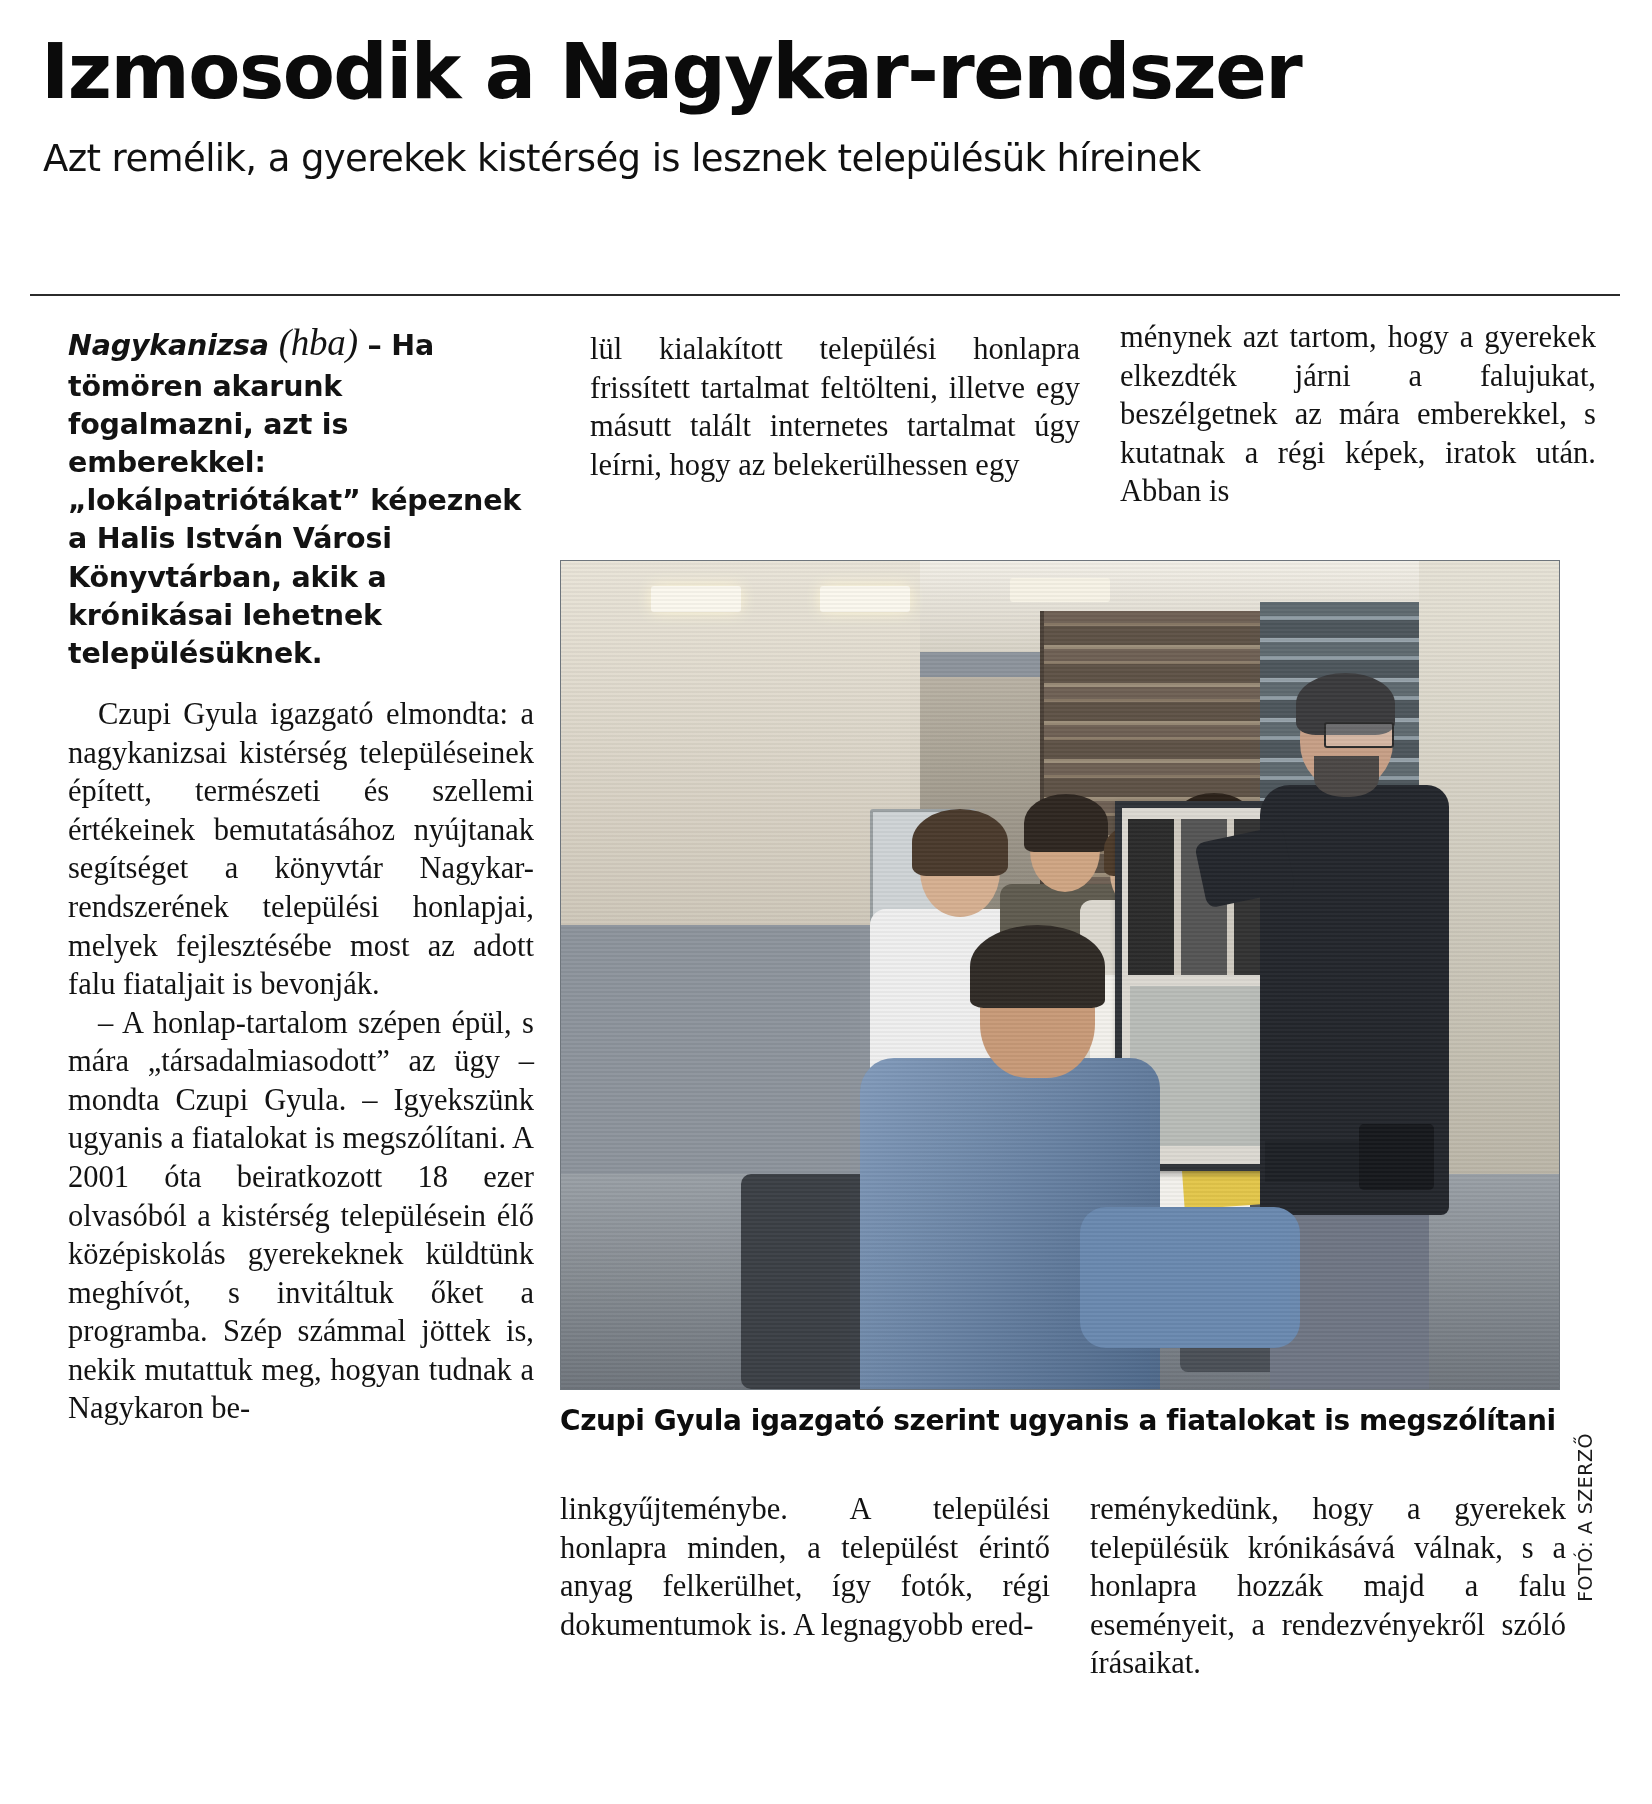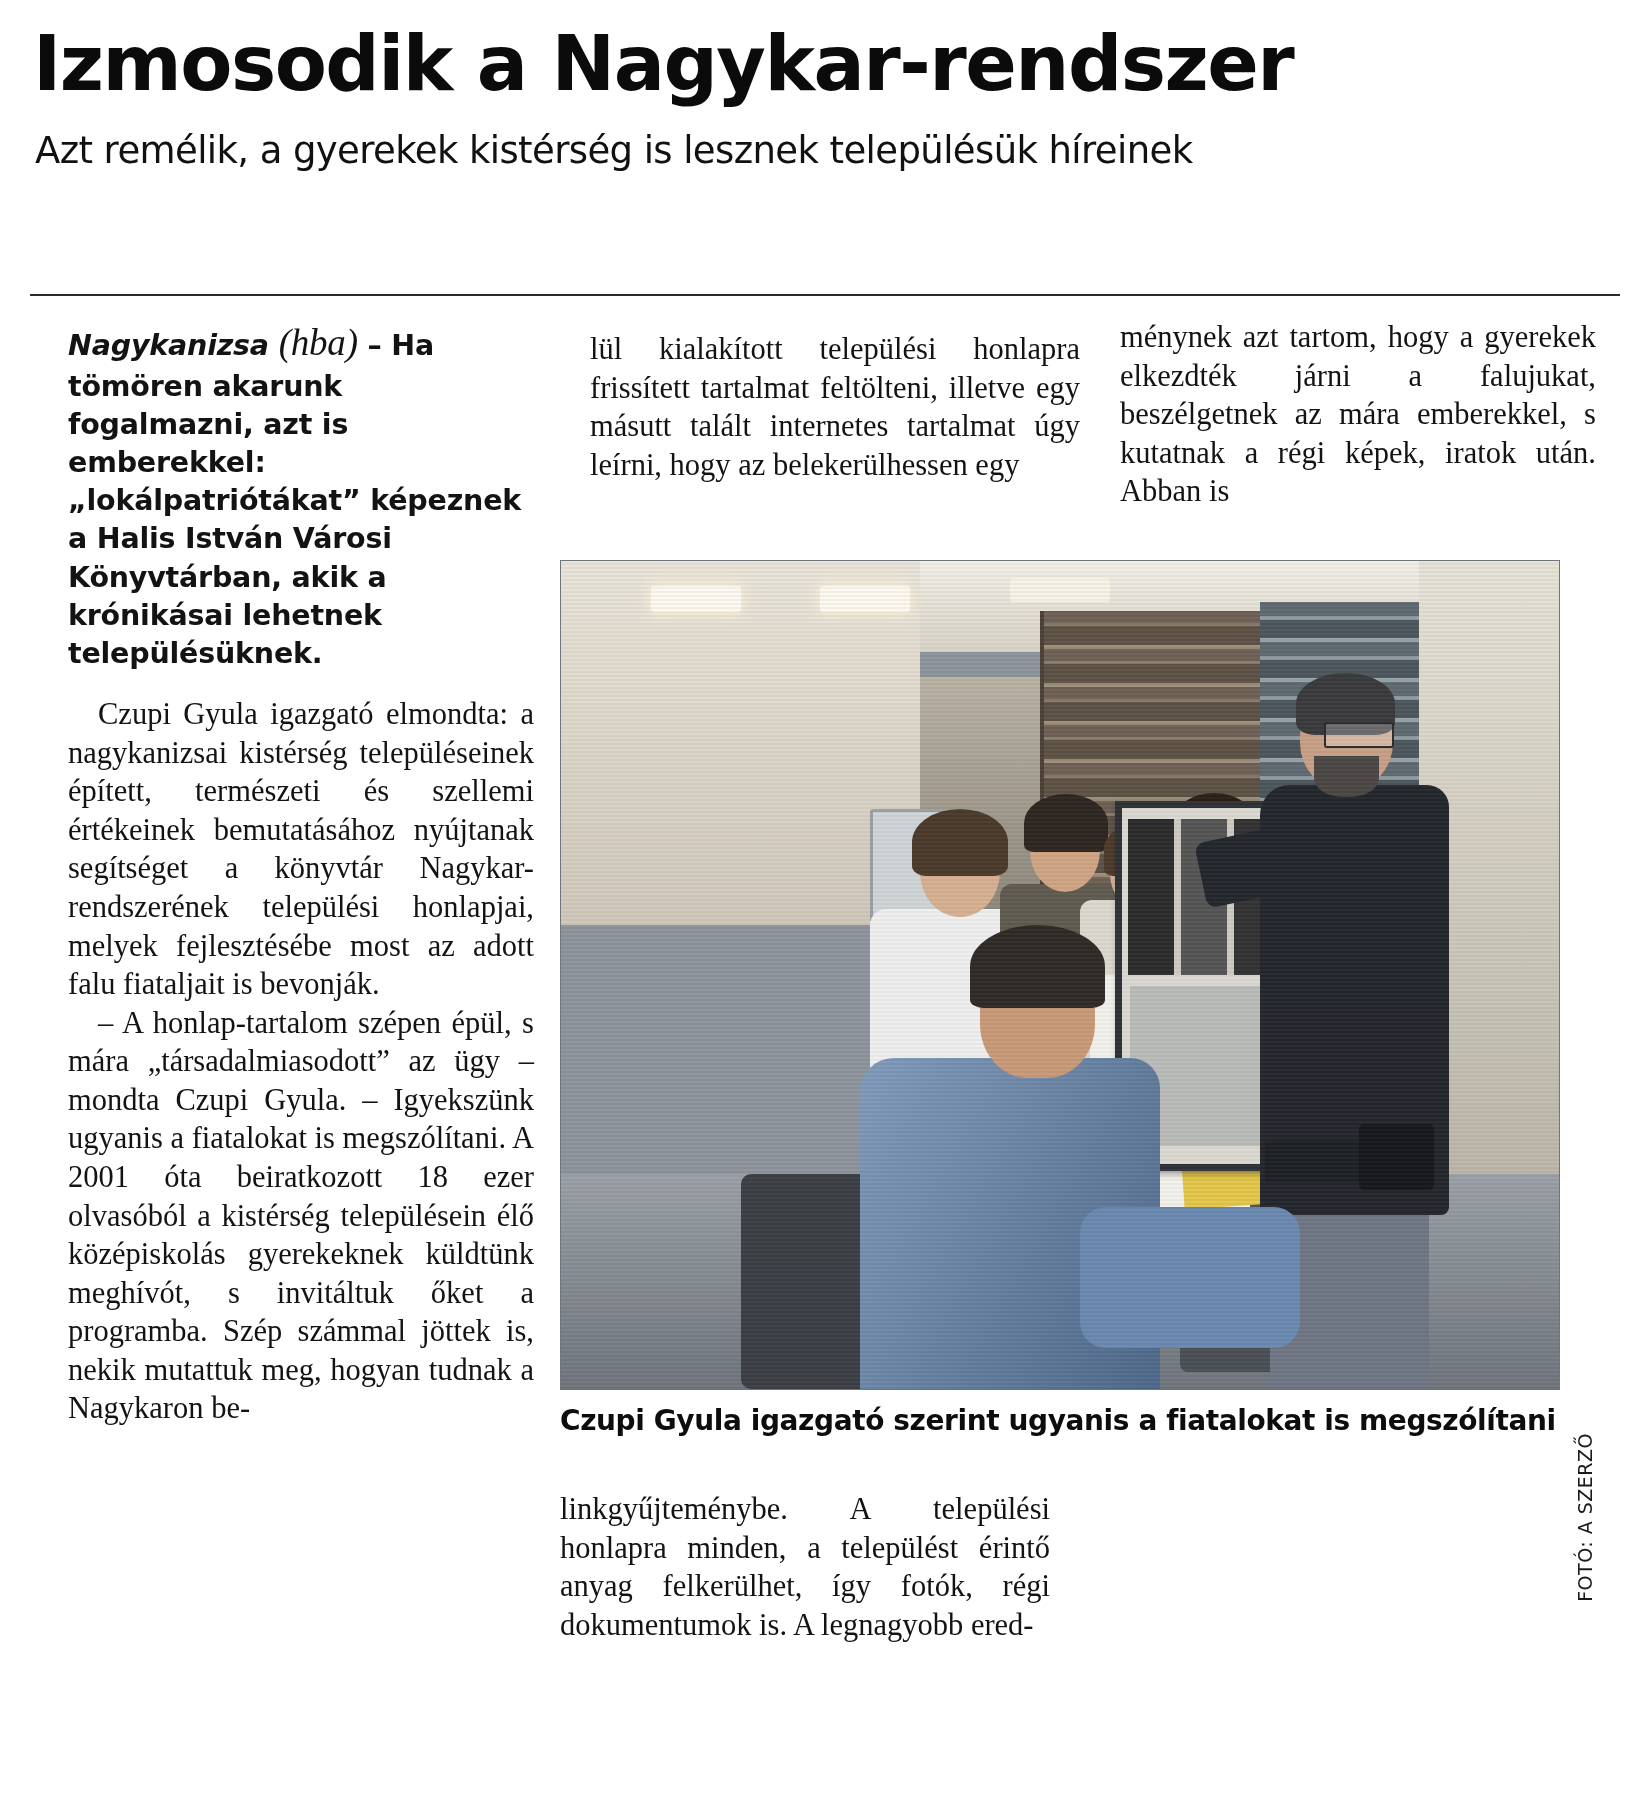--- a/index.html
+++ b/index.html
@@ -14,21 +14,21 @@
     font-family: "Liberation Serif", serif;
     color: #131313;
     overflow: hidden;
   }
 
   .page {
     position: absolute;
     left: 0; top: 0;
     width: 1652px;
     height: 1804px;
-    padding: 3px;
+    padding: 11px;
     box-sizing: border-box;
   }
 
   
   .headline {
     font-family: "DejaVu Sans", sans-serif;
     font-weight: bold;
     font-size: 76px;
     line-height: 1.02;
     letter-spacing: -1.5px;
@@ -311,14 +311,17 @@
 
       <div class="pr ph-grain"></div>
     </div>
     <div class="photo-credit">FOTÓ: A SZERZŐ</div>
     <div class="caption">Czupi Gyula igazgató szerint ugyanis a fiatalokat is megszólítani</div>
   </div>
 
   <div class="lower lower-2">
     <p>linkgyűjteménybe. A települési honlapra minden, a települést érintő anyag felkerülhet, így fotók, régi dokumentumok is. A legnagyobb ered-</p>
   </div>
+  <div class="lower lower-3">
+    <p>reménykedünk, hogy a gyerekek településük krónikásává válnak, s a honlapra hozzák majd a falu eseményeit, a rendezvényekről szóló írásaikat.</p>
+  </div>
 
 </div>
 
 </body></html>

